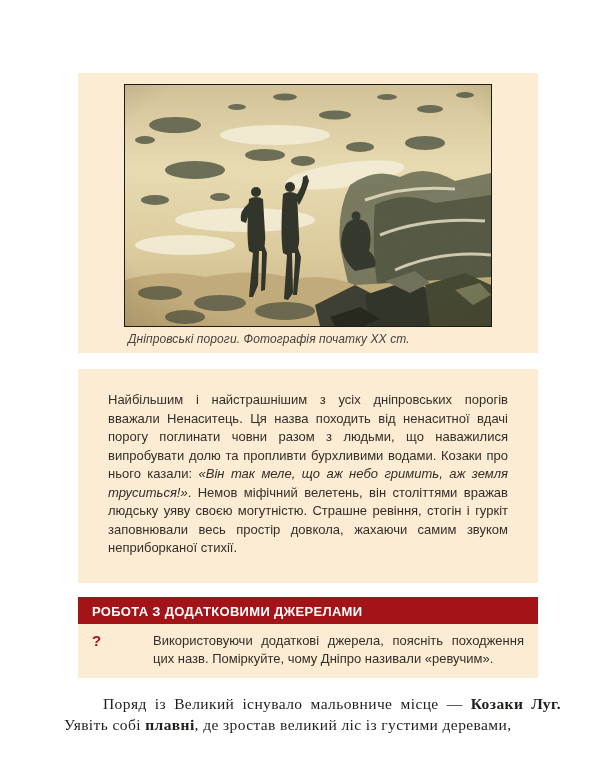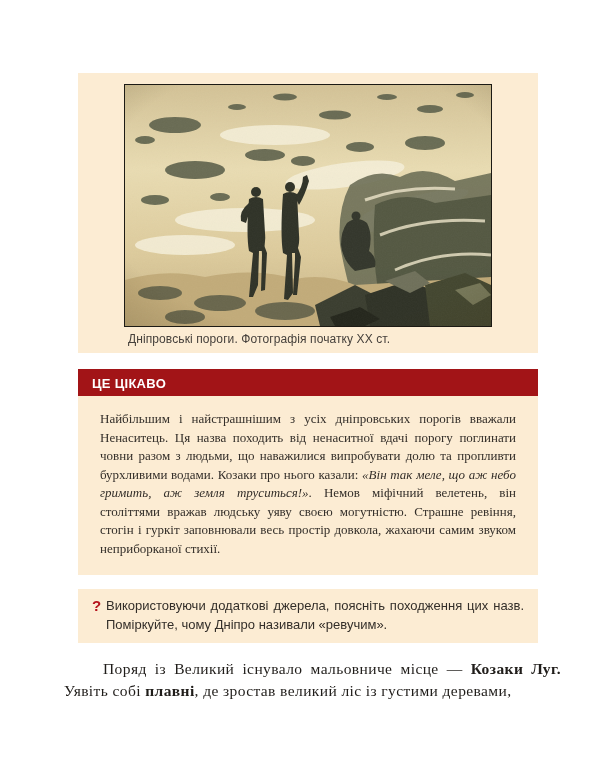--- a/index.html
+++ b/index.html
@@ -6,36 +6,36 @@
   body{width:600px;height:763px;background:#ffffff;overflow:hidden;
        font-family:"Liberation Sans",sans-serif;}
   .page{position:relative;width:600px;height:763px;background:#ffffff;}
 
   
   .photo-panel{margin:73px 0 0 78px;width:460px;height:280px;background:#fcecd3;}
   .photo-frame{width:366px;height:241px;margin:0 auto;position:relative;top:11px;
                border:1px solid #1c1a14;box-sizing:content-box;}
   .photo-frame svg{display:block;}
   .photo-caption{position:relative;top:16px;padding-left:50px;
-                 font-size:12px;color:#46413c;letter-spacing:.1px;}
+                 font-size:12px;color:#46413c;letter-spacing:.1px;font-style:italic;}
 
   
   .feature{margin:16px 0 0 78px;width:460px;}
   .feature + .feature{margin-top:14px;}
   .feature-header{background:#a21417;height:27px;line-height:27px;padding-left:14px;}
   .feature-title{color:#ffffff;font-weight:bold;font-size:13px;letter-spacing:.3px;}
   .feature-body{background:#fcecd3;padding:6px 14px 9px 14px;
                 font-size:13px;line-height:18.5px;color:#332e29;text-align:justify;}
-  .feature-body p{margin:8px;font-family:Liberation Serif, serif;}
+  .feature-body p{margin:16px;}
   .seg-italic{font-style:italic;}
   .seg-bold{font-weight:bold;}
   .question-row{display:flex;margin-top:2px;}
   .qmark{color:#b5121b;font-weight:bold;font-size:15px;line-height:18.5px;
          width:14px;flex:0 0 14px;}
-  .question-text{flex:1;text-align:justify;}
+  .question-text{flex:1;text-align:justify;margin-left:47px;}
 
   
   .body-paragraph{margin:15px 0 0 64px;width:497px;
                   font-family:"Liberation Serif",serif;font-size:15.5px;
                   line-height:21.5px;color:#201d1a;text-align:justify;
                   letter-spacing:.4px;text-indent:39px;}
   .body-paragraph p{margin:0;}
 </style>
 </head>
 <body>
@@ -141,29 +141,29 @@
         </g>
 
         <rect x="0" y="0" width="366" height="241" fill="url(#vignette)"></rect>
         <rect x="0" y="0" width="366" height="241" filter="url(#grain)" opacity="0.5" fill="#00000000"></rect>
       </svg>
     </div>
     <div class="photo-caption">Дніпровські пороги. Фотографія початку XX ст.</div>
   </div>
 
   <div class="feature">
-    <div class="feature-header">
-      <span class="feature-title">ЦЕ ЦІКАВО</span>
-    </div>
     <div class="feature-body">
       <p><span class="seg-normal">Найбільшим і найстрашнішим з усіх дніпровських порогів вважали Ненаситець. Ця назва походить від ненаситної вдачі порогу поглинати човни разом з людьми, що наважилися випробувати долю та пропливти бурхливими водами. Козаки про нього казали: </span><span class="seg-italic">«Він так меле, що аж небо гримить, аж земля труситься!»</span><span class="seg-normal">. Немов міфічний велетень, він століттями вражав людську уяву своєю могутністю. Страшне ревіння, стогін і гуркіт заповнювали весь простір довкола, жахаючи самим звуком неприборканої стихії.</span></p>
     </div>
   </div>
 
   <div class="feature">
+    <div class="feature-header">
+      <span class="feature-title">РОБОТА З ДОДАТКОВИМИ ДЖЕРЕЛАМИ</span>
+    </div>
     <div class="feature-body">
       <div class="question-row">
         <span class="qmark">?</span>
         <span class="question-text">Використовуючи додаткові джерела, поясніть походження цих назв. Поміркуйте, чому Дніпро називали «ревучим».</span>
       </div>
     </div>
   </div>
 
   <div class="body-paragraph">
     <p><span class="seg-normal">Поряд із Великий існувало мальовниче місце — </span><span class="seg-bold">Козаки Луг.</span><span class="seg-normal"> Уявіть собі </span><span class="seg-bold">плавні</span><span class="seg-normal">, де зростав великий ліс із густими деревами,</span></p>

